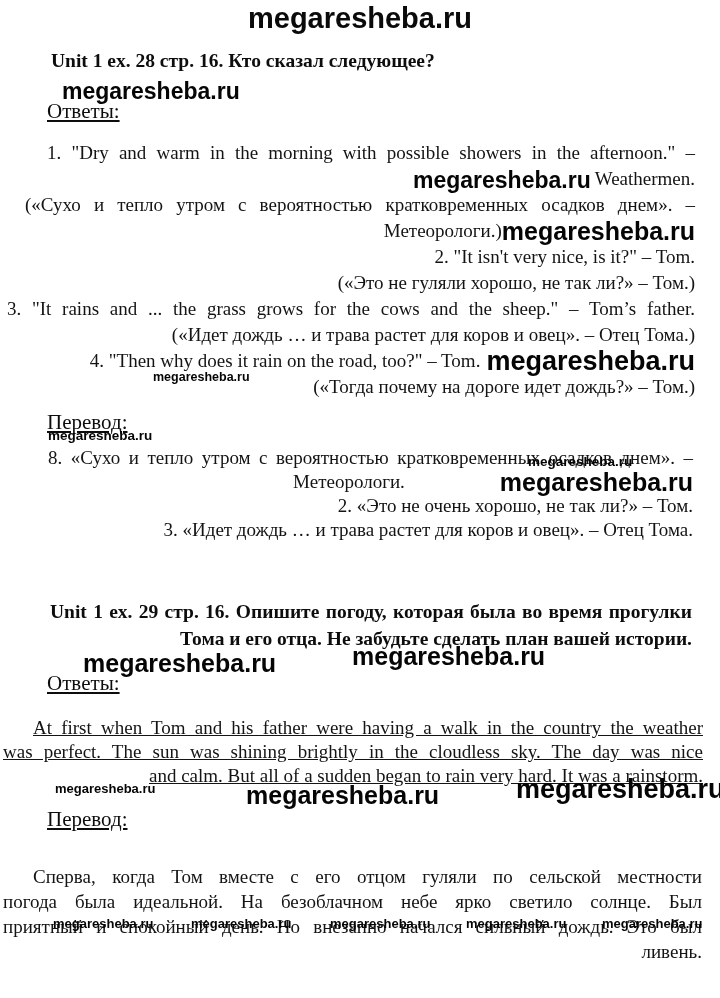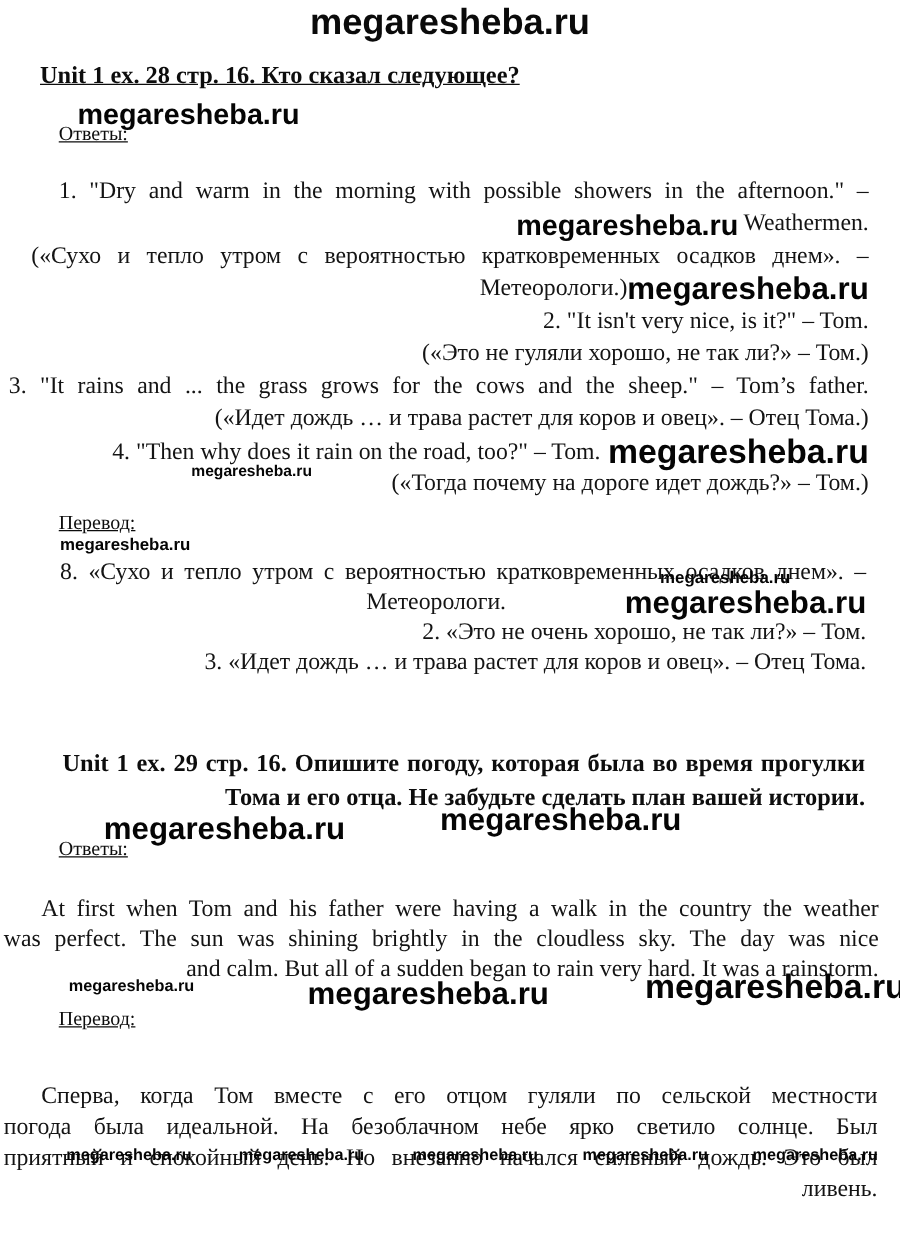--- a/index.html
+++ b/index.html
@@ -8,32 +8,32 @@
     color:#111;font-family:"Liberation Serif", serif;font-size:19px;
     overflow:hidden;
   }
   
   .brand{position:absolute;left:0;width:720px;text-align:center;
     font-family:"Liberation Sans",sans-serif;font-weight:bold;font-size:29px;color:#0a0a0a;}
   #brand-top{top:2px;}
   #brand-bottom{top:956px;}
   
   .h{position:absolute;font-weight:bold;font-size:19.5px;color:#0d0d0d;white-space:nowrap;}
-  .label{position:absolute;font-size:16px;text-decoration:underline;color:#0d0d0d;}
+  .label{position:absolute;font-size:21px;text-decoration:underline;color:#0d0d0d;}
   
   .block{position:absolute;color:#141414;}
   .block .ln{white-space:normal;text-align:right;}
   #list28{top:140px;left:3px;width:692px;}
   #list28 .ln{line-height:26px;height:26px;}
   #list-transl28{top:446px;left:25px;width:668px;}
   #list-transl28 .ln{line-height:24px;height:24px;}
   #h29{top:598px;left:25px;width:667px;font-weight:bold;font-size:19.5px;color:#0d0d0d;}
   #h29 .ln{line-height:27px;height:27px;}
   #para-en{top:716px;left:3px;width:700px;}
-  #para-en .ln{line-height:24px;height:24px;}
+  #para-en .ln{line-height:24px;height:24px;text-decoration:underline;}
   #para-ru{top:864px;left:3px;width:699px;}
   #para-ru .ln{line-height:25px;height:25px;}
   
   .i44{text-indent:44px;} .i30{text-indent:30px;} .i25{text-indent:25px;}
   .i23{text-indent:23px;} .i22{text-indent:22px;} .i4{text-indent:4px;} .i2{text-indent:2px;}
   .jf{text-align:justify;text-align-last:justify;}
   
   .wm{font-family:"Liberation Sans",sans-serif;font-weight:bold;color:#050505;white-space:nowrap;}
   .wm-abs{position:absolute;line-height:1;}
   .wm-inline{display:inline-block;line-height:1;vertical-align:-3px;}
@@ -46,21 +46,21 @@
   #wm-g{top:455px;left:528px;font-size:13.5px;}
   .wm-h{font-size:25px;margin-left:95px;}
   #wm-i{top:651px;left:83px;font-size:25px;}
   #wm-j{top:644px;left:352px;font-size:25px;}
   #wm-k{top:782px;left:55px;font-size:13px;}
   #wm-l{top:783px;left:246px;font-size:25px;}
   #wm-m{top:776px;left:516px;font-size:27px;}
   .wm-n{position:absolute;top:916px;font-size:13px;}
   #wm-n1{left:53px;} #wm-n2{left:191px;} #wm-n3{left:330px;} #wm-n4{left:466px;} #wm-n5{left:602px;}
   
-  #h28{top:50px;left:32px;text-decoration:underline;}
+  #h28{top:50px;left:51px;}
   #label-answers28{top:99px;left:47px;}
   #label-transl28{top:410px;left:47px;}
   #label-answers29{top:671px;left:47px;}
   #label-transl29{top:807px;left:47px;}
 </style>
 </head>
 <body>
 
 <div class="page">
 

